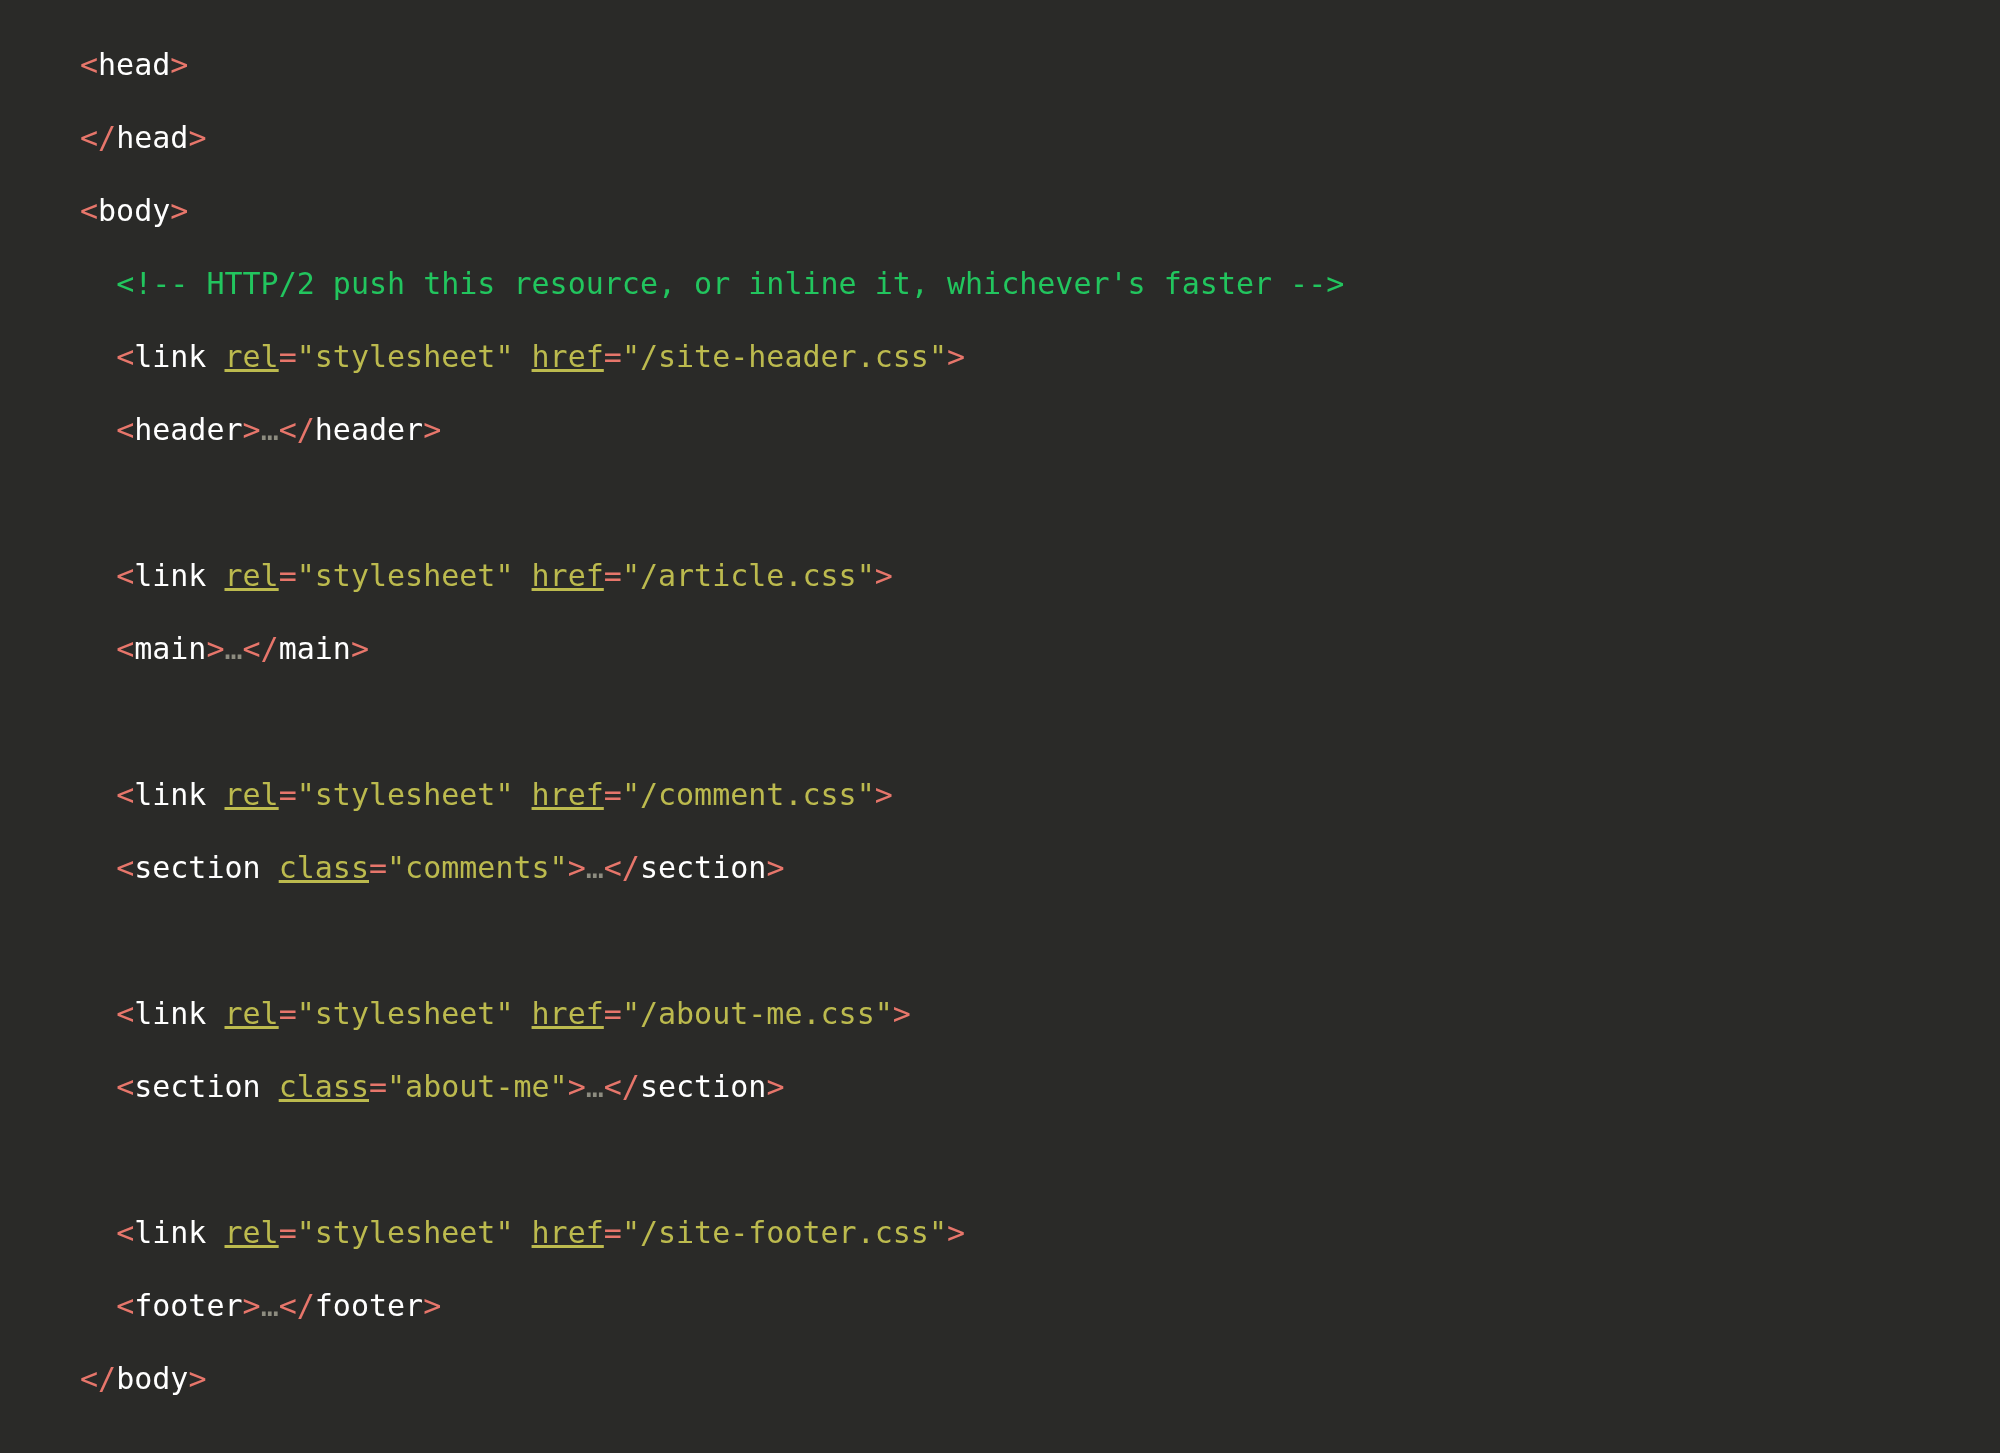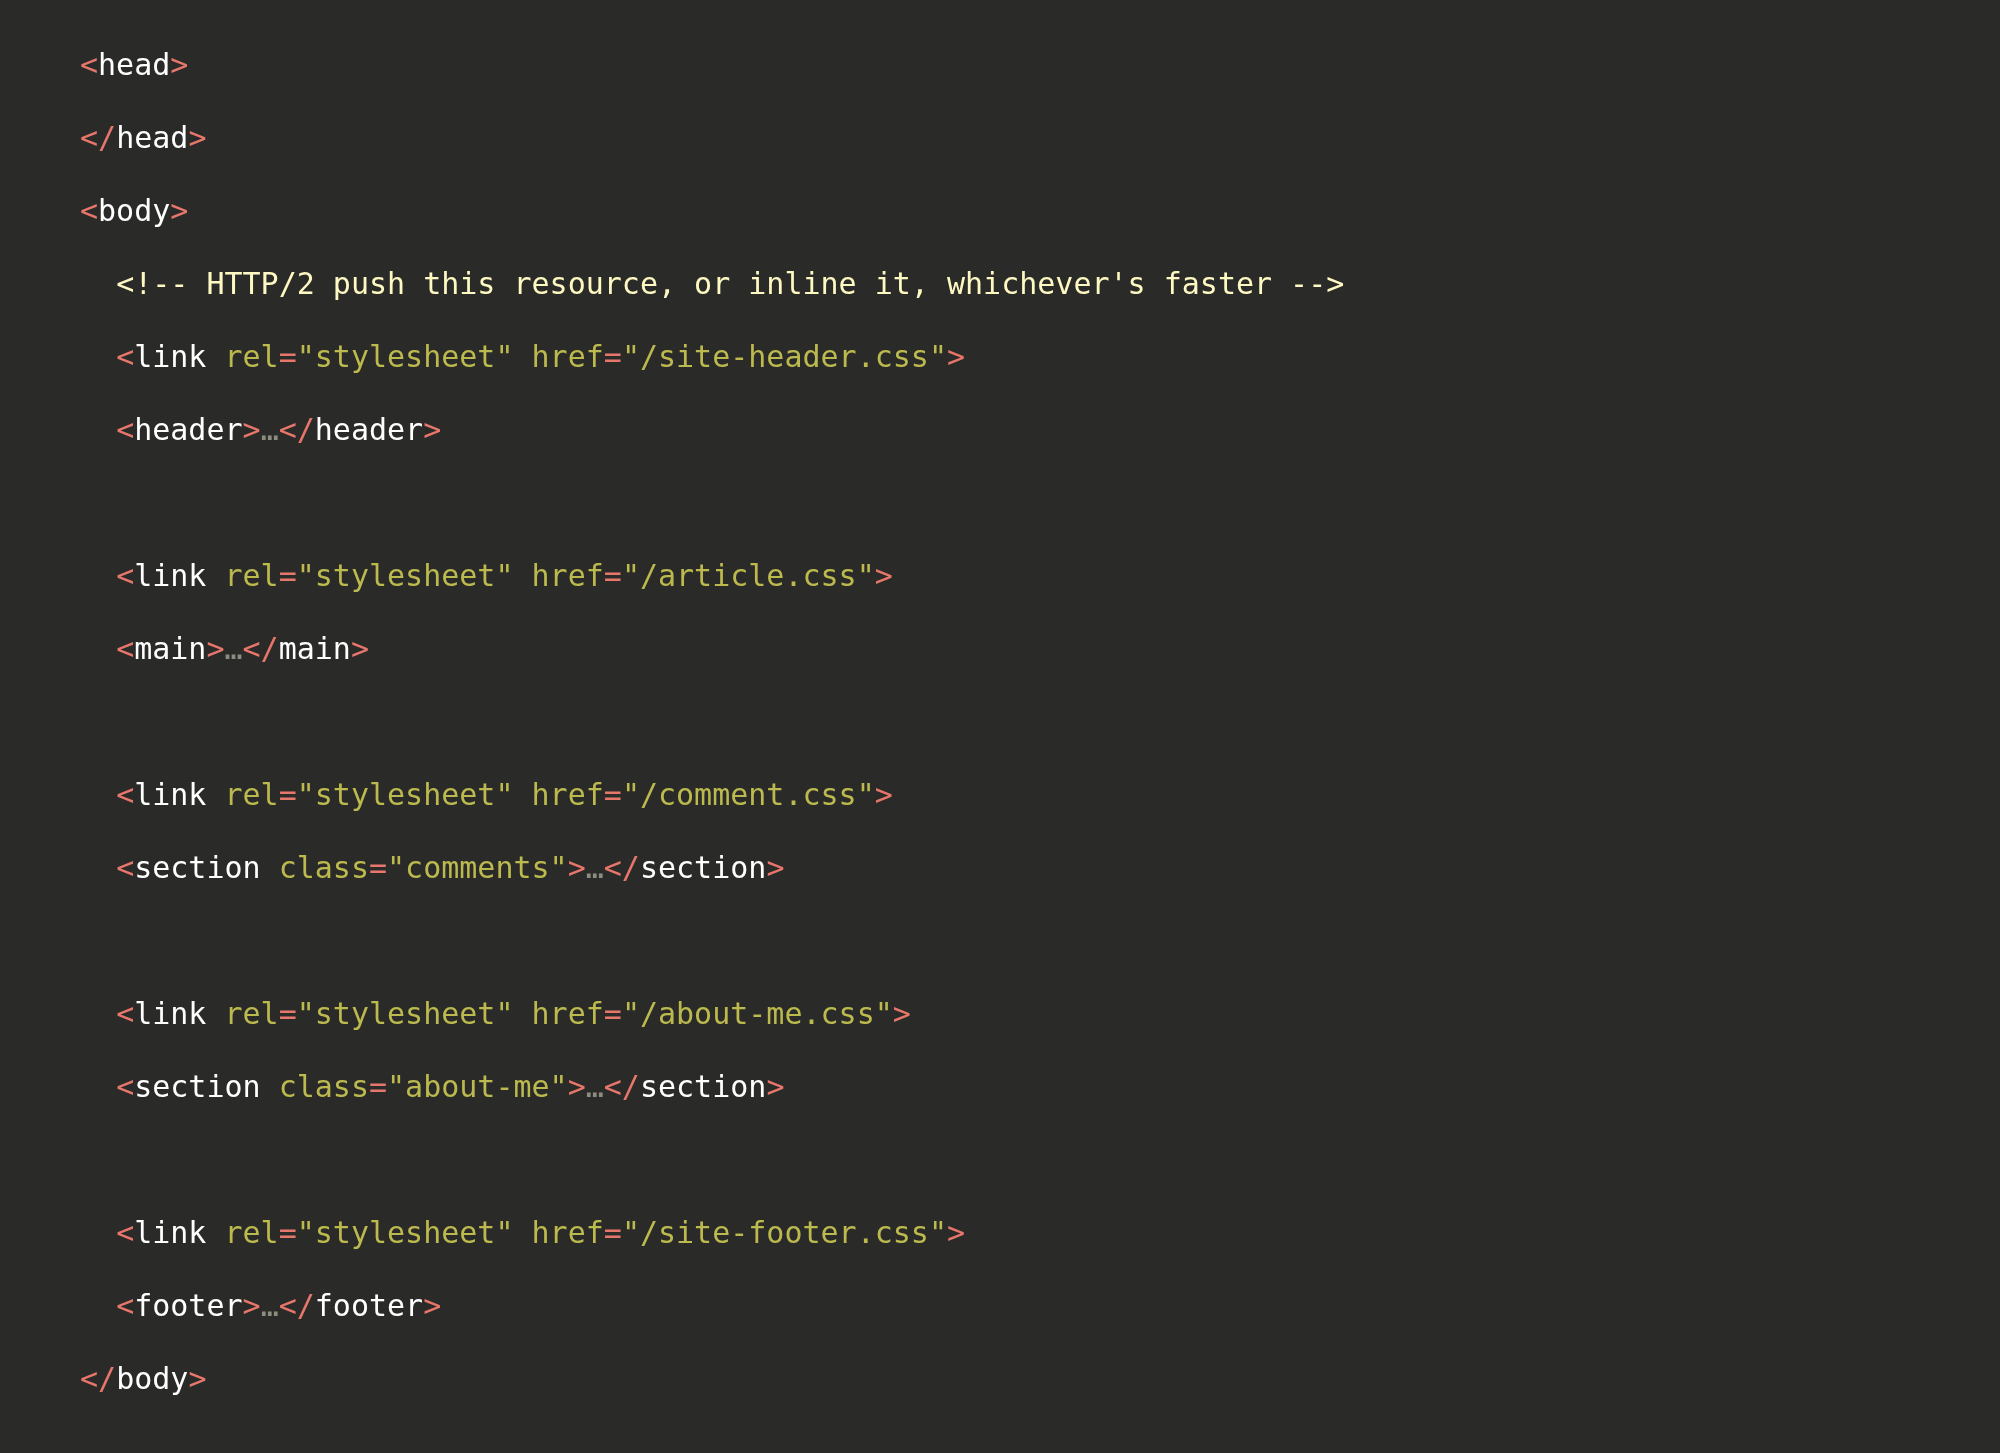--- a/index.html
+++ b/index.html
@@ -13,25 +13,25 @@
   pre.code {
     margin: 0;
     padding: 28px 80px;
     font-family: "Menlo", "Consolas", "DejaVu Sans Mono", monospace;
     font-size: 30px;
     line-height: 73px;
     white-space: pre;
     color: #d7d5c7;
   }
   .tag     { color: #ffffff; }   
-  .attr    { color: #bcba4e; }   
+  .attr    { color: #bcba4e; text-decoration: underline; }   
   .punct   { color: #e7766b; }   
   .eq      { color: #e7766b; }
   .str     { color: #bcba4e; }   
-  .comment { color: #fef9c3; text-align: right; }   
+  .comment { color: #22c55e; text-align: right; }   
   .ellip   { color: #8d8c80; }
 </style>
 </head>
 <body>
 
 <pre class="code" id="code"><span class="code-line"><span class="punct">&lt;</span><span class="tag">head</span><span class="punct">&gt;</span></span>
 <span class="code-line"><span class="punct">&lt;/</span><span class="tag">head</span><span class="punct">&gt;</span></span>
 <span class="code-line"><span class="punct">&lt;</span><span class="tag">body</span><span class="punct">&gt;</span></span>
 <span class="code-line">  <span class="comment">&lt;!-- HTTP/2 push this resource, or inline it, whichever's faster --&gt;</span></span>
 <span class="code-line">  <span class="punct">&lt;</span><span class="tag">link</span> <span class="attr">rel</span><span class="eq">=</span><span class="str">"stylesheet"</span> <span class="attr">href</span><span class="eq">=</span><span class="str">"/site-header.css"</span><span class="punct">&gt;</span></span>

